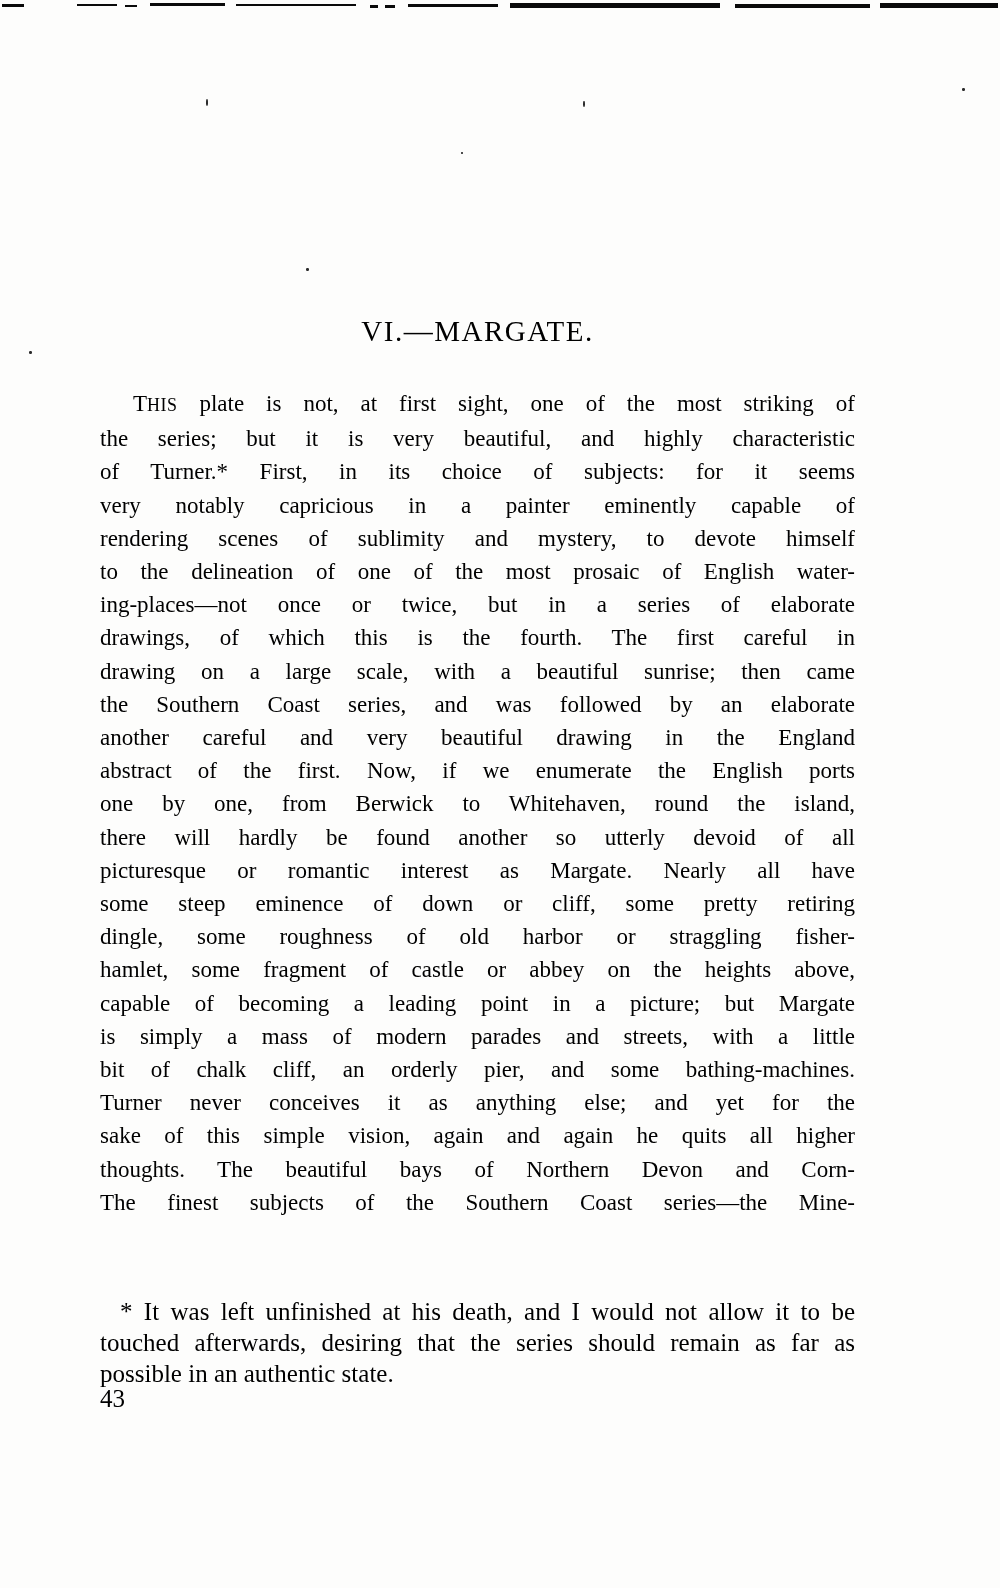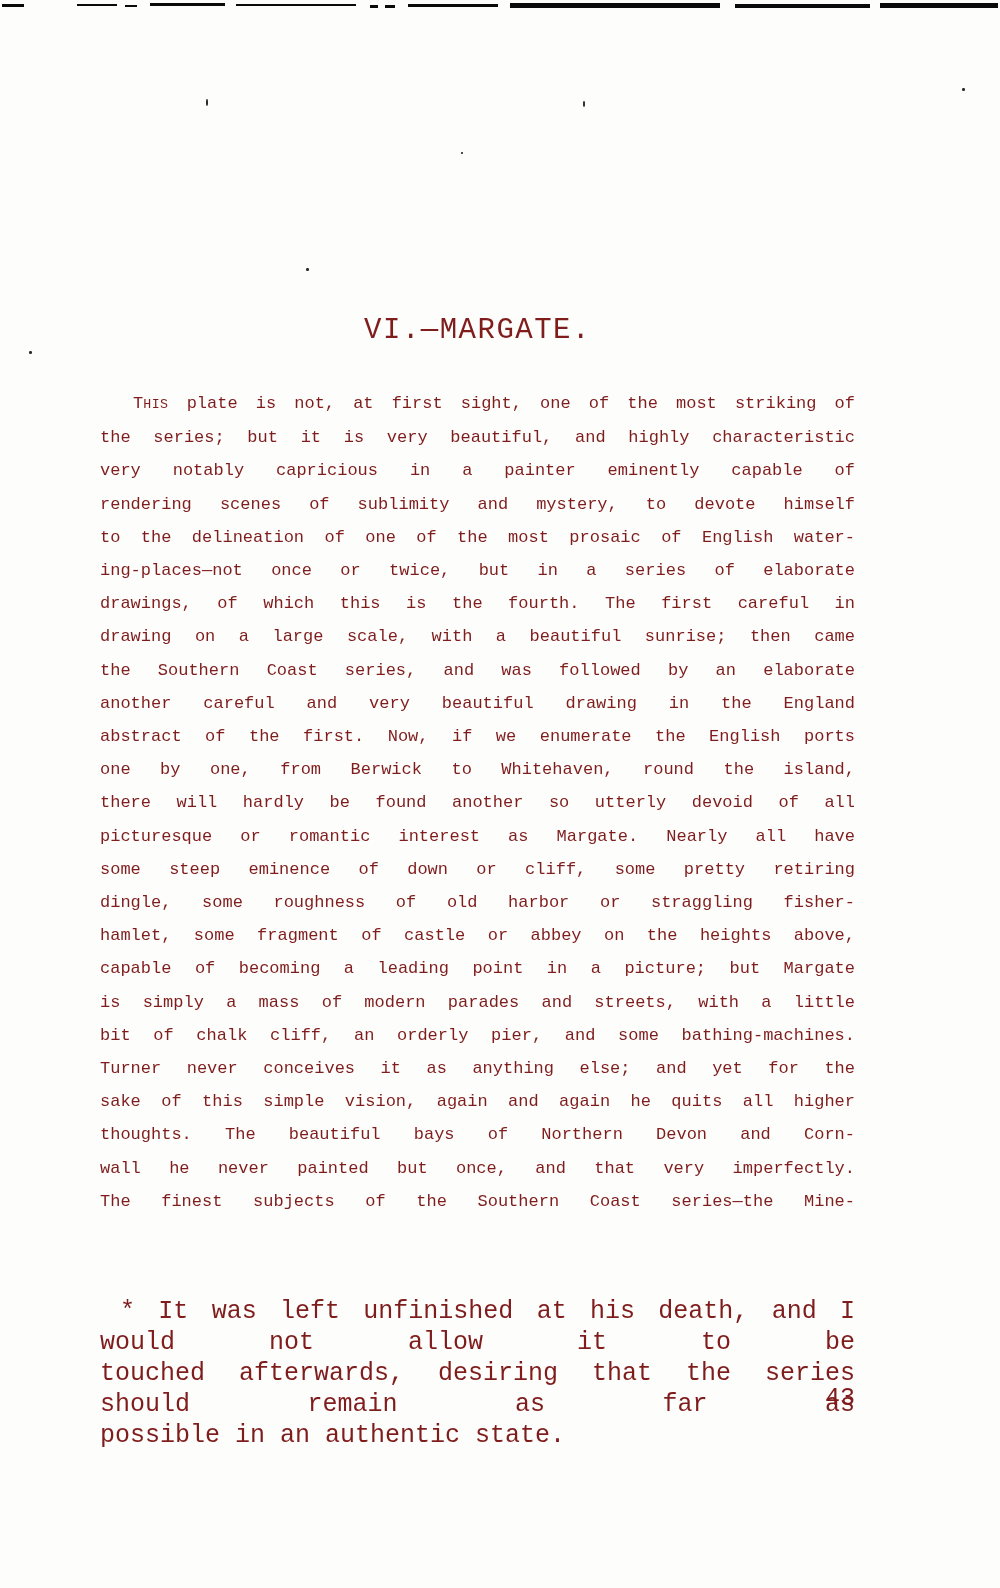--- a/index.html
+++ b/index.html
@@ -5,22 +5,22 @@
   html, body {
     margin: 0;
     padding: 0;
     background: #e8e8e6;
   }
   .page {
     position: relative;
     width: 1000px;
     height: 1588px;
     background: #fdfdfc;
-    color: #7f1d1d;
-    font-family: Liberation Mono, monospace;
+    color: #000000;
+    font-family: Liberation Serif, serif;
     overflow: hidden;
   }
   
   .torn-edge { position: absolute; top: 0; left: 0; width: 100%; height: 14px; }
   .torn-edge .seg { position: absolute; background: #0a0a0a; }
   
   .speck { position: absolute; background: #2a2a2a; border-radius: 40%; }
 
   .heading {
     position: absolute;
@@ -32,21 +32,21 @@
     line-height: 34px;
     letter-spacing: 1.5px;
     white-space: nowrap;
   }
 
   .body-block {
     position: absolute;
     top: 387px;
     left: 100px;
     width: 755px;
-    font-size: 17px;
+    font-size: 23px;
   }
   .body-block .line {
     line-height: 33.2px;
     text-align: justify;
     text-align-last: justify;
     white-space: nowrap;
     overflow: visible;
   }
   .body-block .line { white-space: normal; }
   .first-line { text-indent: 33px; }
@@ -65,21 +65,21 @@
     text-align-last: justify;
   }
   .footnote .line:first-child { text-indent: 20px; }
   .footnote .line:last-child { text-align-last: left; }
 
   .page-number {
     position: absolute;
     top: 1384px;
     left: 100px;
     width: 755px;
-    text-align: right;
+    text-align: left;
     font-size: 25px;
     line-height: 30px;
   }
 </style>
 </head>
 <body>
 
 <div class="page">
 
   <div class="torn-edge">
@@ -104,20 +104,21 @@
   <div class="speck" style="left:461px; top:152px; width:2px; height:2px;"></div>
 
   <div class="heading">VI.—MARGATE.</div>
 
   <div class="body-block">
     <div class="line first-line">
       <span>T</span><span class="lead-smallcaps">HIS</span><span> plate is not, at first sight, one of the most striking of</span>
     </div>
     <div>
         <div class="line">the series; but it is very beautiful, and highly characteristic</div>
+        <div class="line">of Turner.* First, in its choice of subjects: for it seems</div>
         <div class="line">very notably capricious in a painter eminently capable of</div>
         <div class="line">rendering scenes of sublimity and mystery, to devote himself</div>
         <div class="line">to the delineation of one of the most prosaic of English water-</div>
         <div class="line">ing-places—not once or twice, but in a series of elaborate</div>
         <div class="line">drawings, of which this is the fourth. The first careful in</div>
         <div class="line">drawing on a large scale, with a beautiful sunrise; then came</div>
         <div class="line">the Southern Coast series, and was followed by an elaborate</div>
         <div class="line">another careful and very beautiful drawing in the England</div>
         <div class="line">abstract of the first. Now, if we enumerate the English ports</div>
         <div class="line">one by one, from Berwick to Whitehaven, round the island,</div>
@@ -125,21 +126,20 @@
         <div class="line">picturesque or romantic interest as Margate. Nearly all have</div>
         <div class="line">some steep eminence of down or cliff, some pretty retiring</div>
         <div class="line">dingle, some roughness of old harbor or straggling fisher-</div>
         <div class="line">hamlet, some fragment of castle or abbey on the heights above,</div>
         <div class="line">capable of becoming a leading point in a picture; but Margate</div>
         <div class="line">is simply a mass of modern parades and streets, with a little</div>
         <div class="line">bit of chalk cliff, an orderly pier, and some bathing-machines.</div>
         <div class="line">Turner never conceives it as anything else; and yet for the</div>
         <div class="line">sake of this simple vision, again and again he quits all higher</div>
         <div class="line">thoughts. The beautiful bays of Northern Devon and Corn-</div>
-        <div class="line">wall he never painted but once, and that very imperfectly.</div>
         <div class="line">The finest subjects of the Southern Coast series—the Mine-</div>
       </div>
   </div>
 
   <div class="footnote">
       <div class="line">* It was left unfinished at his death, and I would not allow it to be</div>
       <div class="line">touched afterwards, desiring that the series should remain as far as</div>
       <div class="line">possible in an authentic state.</div>
     </div>
 

